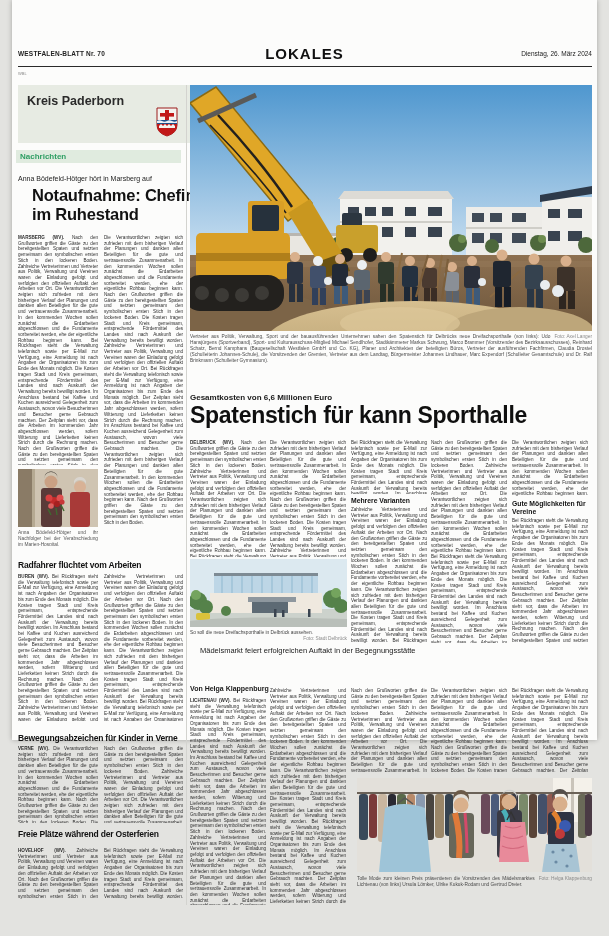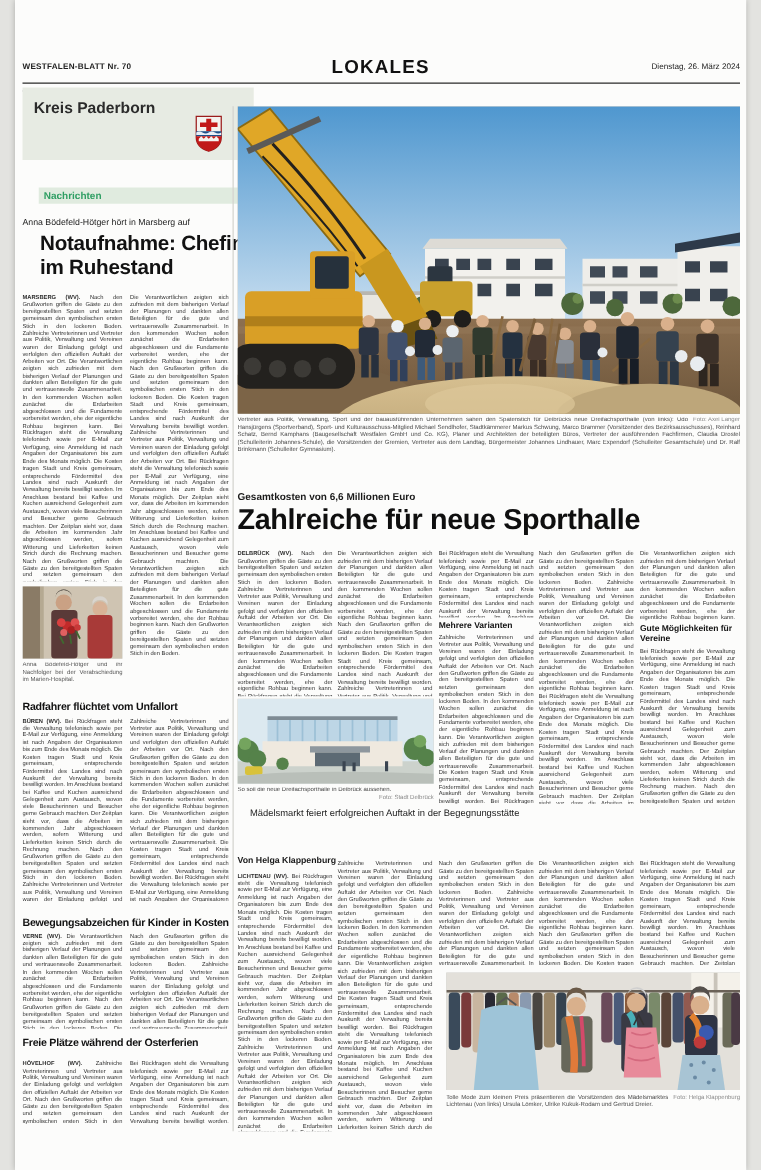--- a/index.html
+++ b/index.html
@@ -1,18 +1,18 @@
 <!DOCTYPE html>
 <html><head>
 <meta charset="utf-8">
 <style>
   html,body{margin:0;padding:0;}
   body{width:609px;height:936px;background:#e3e3e0;position:relative;overflow:hidden;
        font-family:"Liberation Sans",sans-serif;color:#1c1c1c;}
-  .page{position:absolute;left:12px;top:0;width:585px;height:936px;background:#fcfcfb;
+  .page{position:absolute;left:12px;top:0;width:585px;height:740px;background:#fcfcfb;
         box-shadow:0 0 5px rgba(0,0,0,.28);}
   .abs{position:absolute;}
   .paper-name{font-size:6.5px;font-weight:bold;letter-spacing:.2px;color:#222;}
   .section-title{font-size:15px;font-weight:bold;letter-spacing:1px;color:#111;text-align:center;}
   .date{font-size:6.5px;color:#222;text-align:right;}
   .rule{background:#2a2a2a;height:1px;}
   .vrule{background:#d3d3cf;width:1px;}
   .pagemark{font-size:4px;color:#888;}
   .kreis-box{background:#e7ebe3;}
   .kreis-title{font-size:12.5px;font-weight:bold;line-height:1.25;color:#2b2b2b;}
@@ -37,36 +37,36 @@
 <body>
 
 <div class="page">
 
   <div class="abs paper-name" style="left:6px;top:50px;width:160px;">WESTFALEN-BLATT Nr. 70</div>
   <div class="abs section-title" style="left:200px;top:45px;width:185px;">LOKALES</div>
   <div class="abs date" style="left:420px;top:50px;width:160px;">Dienstag, 26. März 2024</div>
   <div class="abs rule" style="left:6px;top:66px;width:574px;"></div>
   <div class="abs pagemark" style="left:6px;top:71px;">WBL</div>
 
-  <div class="abs kreis-box" style="left:6px;top:70px;width:165px;height:58px;padding-left:20px;">
+  <div class="abs kreis-box" style="left:6px;top:85px;width:165px;height:58px;padding-left:20px;">
     <div class="abs kreis-title" style="left:9px;top:9px;width:110px;">Kreis Paderborn</div>
     <div class="abs" style="left:138px;top:22px;">
       <svg width="22" height="30" viewBox="0 0 22 30">
         <path d="M1 1 H21 V18 Q21 26 11 29 Q1 26 1 18 Z" fill="#f4f2ee" stroke="#9b1c1c" stroke-width="1"></path>
         <rect x="9" y="3" width="4" height="10" fill="#c11818"></rect>
         <rect x="4" y="6" width="14" height="3.6" fill="#c11818"></rect>
         <path d="M1 13 H21 V17 H1 Z" fill="#1d4f8a"></path>
         <path d="M1 14 q2.5 -1.6 5 0 q2.5 1.6 5 0 q2.5 -1.6 5 0 q2.5 1.6 5 0 v2 H1 Z" fill="#e8eef6"></path>
         <path d="M1 17 H21 V18 Q21 26 11 29 Q1 26 1 18 Z" fill="#c11818"></path>
         <path d="M3 19 l2 -2 2 2 2 -2 2 2 2 -2 2 2 2 -2 2 2 v2 H3 Z" fill="#f4f2ee"></path>
       </svg>
     </div>
   </div>
 
-  <div class="abs news-bar" style="left:19px;top:150px;width:165px;height:13px;">
+  <div class="abs news-bar" style="left:4px;top:150px;width:165px;height:13px;">
     <div class="abs news-label" style="left:4px;top:2px;">Nachrichten</div>
   </div>
 
   <div class="abs kicker-s" style="left:6px;top:175px;width:165px;">Anna Bödefeld-Hötger hört in Marsberg auf</div>
   <div class="abs h-side" style="left:20px;top:186px;width:168px;">Notaufnahme: Chefin im Ruhestand</div>
   <div class="abs tiny" style="left:6px;top:235px;width:80px;height:230px;">
     <span class="dl">MARSBERG (WV).</span>
     <span>Nach den Grußworten griffen die Gäste zu den bereitgestellten Spaten und setzten gemeinsam den symbolischen ersten Stich in den lockeren Boden. Zahlreiche Vertreterinnen und Vertreter aus Politik, Verwaltung und Vereinen waren der Einladung gefolgt und verfolgten den offiziellen Auftakt der Arbeiten vor Ort. Die Verantwortlichen zeigten sich zufrieden mit dem bisherigen Verlauf der Planungen und dankten allen Beteiligten für die gute und vertrauensvolle Zusammenarbeit. In den kommenden Wochen sollen zunächst die Erdarbeiten abgeschlossen und die Fundamente vorbereitet werden, ehe der eigentliche Rohbau beginnen kann. Bei Rückfragen steht die Verwaltung telefonisch sowie per E-Mail zur Verfügung, eine Anmeldung ist nach Angaben der Organisatoren bis zum Ende des Monats möglich. Die Kosten tragen Stadt und Kreis gemeinsam, entsprechende Fördermittel des Landes sind nach Auskunft der Verwaltung bereits bewilligt worden. Im Anschluss bestand bei Kaffee und Kuchen ausreichend Gelegenheit zum Austausch, wovon viele Besucherinnen und Besucher gerne Gebrauch machten. Der Zeitplan sieht vor, dass die Arbeiten im kommenden Jahr abgeschlossen werden, sofern Witterung und Lieferketten keinen Strich durch die Rechnung machen. Nach den Grußworten griffen die Gäste zu den bereitgestellten Spaten und setzten gemeinsam den symbolischen ersten Stich in den lockeren Boden. Zahlreiche Vertreterinnen und Vertreter aus Politik, Verwaltung und Vereinen waren der Einladung gefolgt und verfolgten den offiziellen Auftakt der Arbeiten vor Ort. Die Verantwortlichen zeigten sich zufrieden mit dem bisherigen Verlauf der Planungen und dankten allen Beteiligten für die gute Zusammenarbeit. In den kommenden Wochen sollen zunächst die Erdarbeiten abgeschlossen und die Fundamente vorbereitet werden, ehe der eigentliche Rohbau beginnen kann.</span>
   </div>
   <div class="abs tiny" style="left:92px;top:235px;width:79px;height:316px;">Die Verantwortlichen zeigten sich zufrieden mit dem bisherigen Verlauf der Planungen und dankten allen Beteiligten für die gute und vertrauensvolle Zusammenarbeit. In den kommenden Wochen sollen zunächst die Erdarbeiten abgeschlossen und die Fundamente vorbereitet werden, ehe der eigentliche Rohbau beginnen kann. Nach den Grußworten griffen die Gäste zu den bereitgestellten Spaten und setzten gemeinsam den symbolischen ersten Stich in den lockeren Boden. Die Kosten tragen Stadt und Kreis gemeinsam, entsprechende Fördermittel des Landes sind nach Auskunft der Verwaltung bereits bewilligt worden. Zahlreiche Vertreterinnen und Vertreter aus Politik, Verwaltung und Vereinen waren der Einladung gefolgt und verfolgten den offiziellen Auftakt der Arbeiten vor Ort. Bei Rückfragen steht die Verwaltung telefonisch sowie per E-Mail zur Verfügung, eine Anmeldung ist nach Angaben der Organisatoren bis zum Ende des Monats möglich. Der Zeitplan sieht vor, dass die Arbeiten im kommenden Jahr abgeschlossen werden, sofern Witterung und Lieferketten keinen Strich durch die Rechnung machen. Im Anschluss bestand bei Kaffee und Kuchen ausreichend Gelegenheit zum Austausch, wovon viele Besucherinnen und Besucher gerne Gebrauch machten. Die Verantwortlichen zeigten sich zufrieden mit dem bisherigen Verlauf der Planungen und dankten allen Beteiligten für die gute Zusammenarbeit. In den kommenden Wochen sollen die Erdarbeiten abgeschlossen und die Fundamente vorbereitet werden, ehe der Rohbau beginnen kann. Nach den Grußworten griffen die Gäste zu den bereitgestellten Spaten und setzten gemeinsam den symbolischen ersten Stich in den Boden.</div>
@@ -86,28 +86,28 @@
         <circle cx="42" cy="29" r="3.5" fill="#e05050"></circle>
       <circle cx="31" cy="29" r="3.5" fill="#d84040"></circle>
         <circle cx="39" cy="35" r="3" fill="#a82020"></circle>
       <circle cx="33" cy="37" r="2.8" fill="#e06060"></circle>
         <circle cx="44" cy="33" r="2.6" fill="#c83838"></circle>
       <path d="M30 40 l3 6 M38 39 l1 7 M43 36 l3 6" stroke="#3f6a30" stroke-width="1.4" fill="none"></path>
     </svg>
   </div>
   <div class="abs cap" style="left:6px;top:530px;width:80px;height:16px;color:#555;">Anna Bödefeld-Hötger und ihr Nachfolger bei der Verabschiedung im Marien-Hospital.</div>
 
-  <div class="abs h-sub" style="left:6px;top:560px;">Radfahrer flüchtet vom Unfallort</div>
+  <div class="abs h-sub" style="left:6px;top:560px;">Radfahrer flüchtet vom Arbeiten</div>
   <div class="abs tiny" style="left:6px;top:574px;width:80px;height:147px;">
     <span class="dl">BÜREN (WV).</span>
     <span>Bei Rückfragen steht die Verwaltung telefonisch sowie per E-Mail zur Verfügung, eine Anmeldung ist nach Angaben der Organisatoren bis zum Ende des Monats möglich. Die Kosten tragen Stadt und Kreis gemeinsam, entsprechende Fördermittel des Landes sind nach Auskunft der Verwaltung bereits bewilligt worden. Im Anschluss bestand bei Kaffee und Kuchen ausreichend Gelegenheit zum Austausch, wovon viele Besucherinnen und Besucher gerne Gebrauch machten. Der Zeitplan sieht vor, dass die Arbeiten im kommenden Jahr abgeschlossen werden, sofern Witterung und Lieferketten keinen Strich durch die Rechnung machen. Nach den Grußworten griffen die Gäste zu den bereitgestellten Spaten und setzten gemeinsam den symbolischen ersten Stich in den lockeren Boden. Zahlreiche Vertreterinnen und Vertreter aus Politik, Verwaltung und Vereinen waren der Einladung gefolgt und verfolgten den offiziellen Auftakt der Arbeiten vor Ort. Die Verantwortlichen zeigten sich zufrieden mit dem bisherigen Verlauf der Planungen und dankten allen Beteiligten für die gute und vertrauensvolle Zusammenarbeit. In den kommenden Wochen sollen zunächst die Erdarbeiten abgeschlossen und die Fundamente vorbereitet werden, ehe der eigentliche Rohbau beginnen kann. Bei Rückfragen steht die Verwaltung telefonisch sowie per E-Mail zur Verfügung, eine Anmeldung ist bis zum Ende des Monats möglich. Die Kosten tragen Stadt und Kreis gemeinsam, Fördermittel des Landes sind bereits bewilligt worden. Im Anschluss bestand Gelegenheit zum Austausch, wovon viele Gäste gerne Gebrauch machten.</span>
   </div>
   <div class="abs tiny" style="left:92px;top:574px;width:79px;height:147px;">Zahlreiche Vertreterinnen und Vertreter aus Politik, Verwaltung und Vereinen waren der Einladung gefolgt und verfolgten den offiziellen Auftakt der Arbeiten vor Ort. Nach den Grußworten griffen die Gäste zu den bereitgestellten Spaten und setzten gemeinsam den symbolischen ersten Stich in den lockeren Boden. In den kommenden Wochen sollen zunächst die Erdarbeiten abgeschlossen und die Fundamente vorbereitet werden, ehe der eigentliche Rohbau beginnen kann. Die Verantwortlichen zeigten sich zufrieden mit dem bisherigen Verlauf der Planungen und dankten allen Beteiligten für die gute und vertrauensvolle Zusammenarbeit. Die Kosten tragen Stadt und Kreis gemeinsam, entsprechende Fördermittel des Landes sind nach Auskunft der Verwaltung bereits bewilligt worden. Bei Rückfragen steht die Verwaltung telefonisch sowie per E-Mail zur Verfügung, eine Anmeldung ist nach Angaben der Organisatoren bis zum Ende des Monats möglich. Im Anschluss bestand bei Kaffee und Kuchen ausreichend Gelegenheit zum Austausch, wovon viele Besucherinnen und Besucher gerne Gebrauch machten. Der Zeitplan sieht vor, dass die Arbeiten im kommenden Jahr abgeschlossen werden, sofern Witterung und Lieferketten keinen Strich durch die Rechnung machen. Zahlreiche Vertreter aus Politik, Verwaltung und Vereinen verfolgten den offiziellen Auftakt der Arbeiten. Nach den Grußworten griffen die Gäste zu den Spaten und setzten den symbolischen ersten Stich.</div>
 
-  <div class="abs h-sub" style="left:6px;top:733px;">Bewegungsabzeichen für Kinder in Kosten</div>
+  <div class="abs h-sub" style="left:6px;top:733px;">Bewegungsabzeichen für Kinder in Verne</div>
   <div class="abs tiny" style="left:6px;top:746px;width:80px;height:77px;">
     <span class="dl">VERNE (WV).</span>
     <span>Die Verantwortlichen zeigten sich zufrieden mit dem bisherigen Verlauf der Planungen und dankten allen Beteiligten für die gute und vertrauensvolle Zusammenarbeit. In den kommenden Wochen sollen zunächst die Erdarbeiten abgeschlossen und die Fundamente vorbereitet werden, ehe der eigentliche Rohbau beginnen kann. Nach den Grußworten griffen die Gäste zu den bereitgestellten Spaten und setzten gemeinsam den symbolischen ersten Stich in den lockeren Boden. Die Kosten tragen Stadt und Kreis gemeinsam, entsprechende Fördermittel des Landes sind nach Auskunft der Verwaltung bereits bewilligt worden. Zahlreiche Vertreterinnen und Vertreter aus Politik, Verwaltung und Vereinen waren der Einladung gefolgt und verfolgten den offiziellen Auftakt der Arbeiten vor Ort. Bei Rückfragen steht die Verwaltung telefonisch sowie per E-Mail zur Verfügung, eine Anmeldung ist nach Angaben der Organisatoren bis zum Ende des Monats möglich. Der Zeitplan sieht vor, dass die Arbeiten im kommenden Jahr abgeschlossen werden, sofern Witterung und Lieferketten keinen Strich durch die Rechnung machen. Im Anschluss bestand bei Kaffee und Kuchen ausreichend Gelegenheit zum Austausch, wovon viele Besucherinnen und Besucher gerne Gebrauch machten. Die Verantwortlichen zeigten sich zufrieden mit dem bisherigen Verlauf der Planungen und dankten allen Beteiligten für die gute Zusammenarbeit. In den kommenden Wochen sollen die Erdarbeiten abgeschlossen und die Fundamente vorbereitet werden, ehe der Rohbau beginnen kann. Nach den Grußworten griffen die Gäste zu den bereitgestellten Spaten und setzten gemeinsam den symbolischen ersten Stich in den Boden.</span>
   </div>
   <div class="abs tiny" style="left:92px;top:746px;width:79px;height:77px;">Nach den Grußworten griffen die Gäste zu den bereitgestellten Spaten und setzten gemeinsam den symbolischen ersten Stich in den lockeren Boden. Zahlreiche Vertreterinnen und Vertreter aus Politik, Verwaltung und Vereinen waren der Einladung gefolgt und verfolgten den offiziellen Auftakt der Arbeiten vor Ort. Die Verantwortlichen zeigten sich zufrieden mit dem bisherigen Verlauf der Planungen und dankten allen Beteiligten für die gute und vertrauensvolle Zusammenarbeit. In den kommenden Wochen sollen zunächst die Erdarbeiten abgeschlossen und die Fundamente vorbereitet werden, ehe der eigentliche Rohbau beginnen kann. Bei Rückfragen steht die Verwaltung telefonisch sowie per E-Mail zur Verfügung, eine Anmeldung ist nach Angaben der Organisatoren bis zum Ende des Monats möglich. Die Kosten tragen Stadt und Kreis gemeinsam, entsprechende Fördermittel des Landes sind nach Auskunft der Verwaltung bereits bewilligt worden. Im Anschluss bestand bei Kaffee und Kuchen ausreichend Gelegenheit zum Austausch, wovon viele Besucherinnen und Besucher gerne Gebrauch machten. Der Zeitplan sieht vor, dass die Arbeiten im kommenden Jahr abgeschlossen werden, sofern Witterung und Lieferketten keinen Strich durch die Rechnung machen. Nach den Grußworten griffen die Gäste zu den bereitgestellten Spaten und setzten gemeinsam den symbolischen ersten Stich in den lockeren Boden. Zahlreiche Vertreterinnen und Vertreter aus Politik, Verwaltung und Vereinen waren der Einladung gefolgt und verfolgten den offiziellen Auftakt der Arbeiten vor Ort. Die Verantwortlichen zeigten sich zufrieden mit dem bisherigen Verlauf der Planungen und dankten allen Beteiligten für die gute Zusammenarbeit. In den kommenden Wochen sollen zunächst die Erdarbeiten abgeschlossen und die Fundamente vorbereitet werden, ehe der eigentliche Rohbau beginnen kann.</div>
 
   <div class="abs h-sub" style="left:6px;top:829px;">Freie Plätze während der Osterferien</div>
   <div class="abs tiny" style="left:6px;top:848px;width:80px;height:51px;">
     <span class="dl">HÖVELHOF (WV).</span>
     <span>Zahlreiche Vertreterinnen und Vertreter aus Politik, Verwaltung und Vereinen waren der Einladung gefolgt und verfolgten den offiziellen Auftakt der Arbeiten vor Ort. Nach den Grußworten griffen die Gäste zu den bereitgestellten Spaten und setzten gemeinsam den symbolischen ersten Stich in den lockeren Boden. In den kommenden Wochen sollen zunächst die Erdarbeiten abgeschlossen und die Fundamente vorbereitet werden, ehe der eigentliche Rohbau beginnen kann. Die Verantwortlichen zeigten sich zufrieden mit dem bisherigen Verlauf der Planungen und dankten allen Beteiligten für die gute und vertrauensvolle Zusammenarbeit. Die Kosten tragen Stadt und Kreis gemeinsam, entsprechende Fördermittel des Landes sind nach Auskunft der Verwaltung bereits bewilligt worden. Bei Rückfragen steht die Verwaltung telefonisch sowie per E-Mail zur Verfügung, eine Anmeldung ist nach Angaben der Organisatoren bis zum Ende des Monats möglich. Im Anschluss bestand bei Kaffee und Kuchen ausreichend Gelegenheit zum Austausch, wovon viele Besucherinnen und Besucher gerne Gebrauch machten. Der Zeitplan sieht vor, dass die Arbeiten im kommenden Jahr abgeschlossen werden, sofern Witterung und Lieferketten keinen Strich durch die Rechnung machen. Zahlreiche Vertreter aus Politik, Verwaltung und Vereinen verfolgten den offiziellen Auftakt der Arbeiten. Nach den Grußworten griffen die Gäste zu den Spaten und setzten den symbolischen ersten Stich.</span>
@@ -300,21 +300,21 @@
       <line x1="252" y1="214" x2="258" y2="174" stroke="#7c5f3c" stroke-width="2.2"></line>
       <ellipse cx="210" cy="238" rx="60" ry="16" fill="#ddc79a" opacity=".7"></ellipse>
     </svg>
   </div>
   <div class="abs cap" style="left:178px;top:334px;width:402px;height:30px;color:#4a4a4a;">
     <span class="credit">Foto: Axel Langer</span>
     <span>Vertreter aus Politik, Verwaltung, Sport und der bauausführenden Unternehmen sahen den Spatenstich für Delbrücks neue Dreifachsporthalle (von links): Udo Hansjürgens (Sportverband), Sport- und Kulturausschuss-Mitglied Michael Sendlhofer, Stadtkämmerer Markus Schwung, Marco Brammer (Vorsitzender des Bezirksausschusses), Reinhard Schatz, Bernd Kamphans (Baugesellschaft Westfalen GmbH und Co. KG), Planer und Architekten der beteiligten Büros, Vertreter der ausführenden Fachfirmen, Claudia Drostel (Schulleiterin Johannes-Schule), die Vorsitzenden der Gremien, Vertreter aus dem Landtag, Bürgermeister Johannes Lindhauer, Marc Expendorf (Schulleiter Gesamtschule) und Dr. Ralf Brinkmann (Schulleiter Gymnasium).</span>
   </div>
 
   <div class="abs kicker-m" style="left:178px;top:393px;">Gesamtkosten von 6,6 Millionen Euro</div>
-  <div class="abs h-main" style="left:178px;top:402px;">Zahlreiche für neue Sporthalle</div>
+  <div class="abs h-main" style="left:178px;top:402px;">Spatenstich für kann Sporthalle</div>
 
   <div class="abs tiny" style="left:178px;top:440px;width:76px;height:117px;">
     <span class="dl">DELBRÜCK (WV).</span>
     <span>Nach den Grußworten griffen die Gäste zu den bereitgestellten Spaten und setzten gemeinsam den symbolischen ersten Stich in den lockeren Boden. Zahlreiche Vertreterinnen und Vertreter aus Politik, Verwaltung und Vereinen waren der Einladung gefolgt und verfolgten den offiziellen Auftakt der Arbeiten vor Ort. Die Verantwortlichen zeigten sich zufrieden mit dem bisherigen Verlauf der Planungen und dankten allen Beteiligten für die gute und vertrauensvolle Zusammenarbeit. In den kommenden Wochen sollen zunächst die Erdarbeiten abgeschlossen und die Fundamente vorbereitet werden, ehe der eigentliche Rohbau beginnen kann. Bei Rückfragen steht die Verwaltung telefonisch sowie per E-Mail zur Verfügung, eine Anmeldung ist nach Angaben der Organisatoren bis zum Ende des Monats möglich. Die Kosten tragen Stadt und Kreis gemeinsam, entsprechende Fördermittel des Landes sind nach Auskunft der Verwaltung bereits bewilligt worden. Im Anschluss bestand bei Kaffee und Kuchen ausreichend Gelegenheit zum Austausch, wovon viele Besucherinnen und Besucher gerne Gebrauch machten. Der Zeitplan sieht vor, dass die Arbeiten im kommenden Jahr abgeschlossen werden, sofern Witterung und Lieferketten keinen Strich durch die Rechnung machen. Nach den Grußworten griffen die Gäste zu den bereitgestellten Spaten und setzten gemeinsam den symbolischen ersten Stich in den lockeren Boden. Zahlreiche Vertreterinnen und Vertreter aus Politik, Verwaltung und Vereinen waren der Einladung gefolgt und verfolgten den offiziellen Auftakt der Arbeiten vor Ort. Die Verantwortlichen zeigten sich zufrieden mit dem bisherigen Verlauf der Planungen und dankten allen Beteiligten für die gute Zusammenarbeit. In den kommenden Wochen sollen zunächst die Erdarbeiten abgeschlossen und die Fundamente vorbereitet werden, ehe der eigentliche Rohbau beginnen kann.</span>
   </div>
   <div class="abs tiny" style="left:258px;top:440px;width:76px;height:117px;">Die Verantwortlichen zeigten sich zufrieden mit dem bisherigen Verlauf der Planungen und dankten allen Beteiligten für die gute und vertrauensvolle Zusammenarbeit. In den kommenden Wochen sollen zunächst die Erdarbeiten abgeschlossen und die Fundamente vorbereitet werden, ehe der eigentliche Rohbau beginnen kann. Nach den Grußworten griffen die Gäste zu den bereitgestellten Spaten und setzten gemeinsam den symbolischen ersten Stich in den lockeren Boden. Die Kosten tragen Stadt und Kreis gemeinsam, entsprechende Fördermittel des Landes sind nach Auskunft der Verwaltung bereits bewilligt worden. Zahlreiche Vertreterinnen und Vertreter aus Politik, Verwaltung und Vereinen waren der Einladung gefolgt und verfolgten den offiziellen Auftakt der Arbeiten vor Ort. Bei Rückfragen steht die Verwaltung telefonisch sowie per E-Mail zur Verfügung, eine Anmeldung ist nach Angaben der Organisatoren bis zum Ende des Monats möglich. Der Zeitplan sieht vor, dass die Arbeiten im kommenden Jahr abgeschlossen werden, sofern Witterung und Lieferketten keinen Strich durch die Rechnung machen. Im Anschluss bestand bei Kaffee und Kuchen ausreichend Gelegenheit zum Austausch, wovon viele Besucherinnen und Besucher gerne Gebrauch machten. Die Verantwortlichen zeigten sich zufrieden mit dem bisherigen Verlauf der Planungen und dankten allen Beteiligten für die gute Zusammenarbeit. In den kommenden Wochen sollen die Erdarbeiten abgeschlossen und die Fundamente vorbereitet werden, ehe der Rohbau beginnen kann. Nach den Grußworten griffen die Gäste zu den bereitgestellten Spaten und setzten gemeinsam den symbolischen ersten Stich in den Boden.</div>
   <div class="abs tiny" style="left:339px;top:440px;width:76px;height:54px;">Bei Rückfragen steht die Verwaltung telefonisch sowie per E-Mail zur Verfügung, eine Anmeldung ist nach Angaben der Organisatoren bis zum Ende des Monats möglich. Die Kosten tragen Stadt und Kreis gemeinsam, entsprechende Fördermittel des Landes sind nach Auskunft der Verwaltung bereits bewilligt worden. Im Anschluss bestand bei Kaffee und Kuchen ausreichend Gelegenheit zum Austausch, wovon viele Besucherinnen und Besucher gerne Gebrauch machten. Der Zeitplan sieht vor, dass die Arbeiten im kommenden Jahr abgeschlossen werden, sofern Witterung und Lieferketten keinen Strich durch die Rechnung machen. Nach den Grußworten griffen die Gäste zu den bereitgestellten Spaten und setzten gemeinsam den symbolischen ersten Stich in den lockeren Boden. Zahlreiche Vertreterinnen und Vertreter aus Politik, Verwaltung und Vereinen waren der Einladung gefolgt und verfolgten den offiziellen Auftakt der Arbeiten vor Ort. Die Verantwortlichen zeigten sich zufrieden mit dem bisherigen Verlauf der Planungen und dankten allen Beteiligten für die gute und vertrauensvolle Zusammenarbeit. In den kommenden Wochen sollen zunächst die Erdarbeiten abgeschlossen und die Fundamente vorbereitet werden, ehe der eigentliche Rohbau beginnen kann. Bei Rückfragen steht die Verwaltung telefonisch sowie per E-Mail zur Verfügung, eine Anmeldung ist bis zum Ende des Monats möglich. Die Kosten tragen Stadt und Kreis gemeinsam, Fördermittel des Landes sind bereits bewilligt worden. Im Anschluss bestand Gelegenheit zum Austausch, wovon viele Gäste gerne Gebrauch machten.</div>
   <div class="abs colsub" style="left:339px;top:497px;width:76px;">Mehrere Varianten</div>
   <div class="abs tiny" style="left:339px;top:507px;width:76px;height:136px;">Zahlreiche Vertreterinnen und Vertreter aus Politik, Verwaltung und Vereinen waren der Einladung gefolgt und verfolgten den offiziellen Auftakt der Arbeiten vor Ort. Nach den Grußworten griffen die Gäste zu den bereitgestellten Spaten und setzten gemeinsam den symbolischen ersten Stich in den lockeren Boden. In den kommenden Wochen sollen zunächst die Erdarbeiten abgeschlossen und die Fundamente vorbereitet werden, ehe der eigentliche Rohbau beginnen kann. Die Verantwortlichen zeigten sich zufrieden mit dem bisherigen Verlauf der Planungen und dankten allen Beteiligten für die gute und vertrauensvolle Zusammenarbeit. Die Kosten tragen Stadt und Kreis gemeinsam, entsprechende Fördermittel des Landes sind nach Auskunft der Verwaltung bereits bewilligt worden. Bei Rückfragen steht die Verwaltung telefonisch sowie per E-Mail zur Verfügung, eine Anmeldung ist nach Angaben der Organisatoren bis zum Ende des Monats möglich. Im Anschluss bestand bei Kaffee und Kuchen ausreichend Gelegenheit zum Austausch, wovon viele Besucherinnen und Besucher gerne Gebrauch machten. Der Zeitplan sieht vor, dass die Arbeiten im kommenden Jahr abgeschlossen werden, sofern Witterung und Lieferketten keinen Strich durch die Rechnung machen. Zahlreiche Vertreter aus Politik, Verwaltung und Vereinen verfolgten den offiziellen Auftakt der Arbeiten. Nach den Grußworten griffen die Gäste zu den Spaten und setzten den symbolischen ersten Stich.</div>
   <div class="abs tiny" style="left:419px;top:440px;width:76px;height:203px;">Nach den Grußworten griffen die Gäste zu den bereitgestellten Spaten und setzten gemeinsam den symbolischen ersten Stich in den lockeren Boden. Zahlreiche Vertreterinnen und Vertreter aus Politik, Verwaltung und Vereinen waren der Einladung gefolgt und verfolgten den offiziellen Auftakt der Arbeiten vor Ort. Die Verantwortlichen zeigten sich zufrieden mit dem bisherigen Verlauf der Planungen und dankten allen Beteiligten für die gute und vertrauensvolle Zusammenarbeit. In den kommenden Wochen sollen zunächst die Erdarbeiten abgeschlossen und die Fundamente vorbereitet werden, ehe der eigentliche Rohbau beginnen kann. Bei Rückfragen steht die Verwaltung telefonisch sowie per E-Mail zur Verfügung, eine Anmeldung ist nach Angaben der Organisatoren bis zum Ende des Monats möglich. Die Kosten tragen Stadt und Kreis gemeinsam, entsprechende Fördermittel des Landes sind nach Auskunft der Verwaltung bereits bewilligt worden. Im Anschluss bestand bei Kaffee und Kuchen ausreichend Gelegenheit zum Austausch, wovon viele Besucherinnen und Besucher gerne Gebrauch machten. Der Zeitplan sieht vor, dass die Arbeiten im kommenden Jahr abgeschlossen werden, sofern Witterung und Lieferketten keinen Strich durch die Rechnung machen. Nach den Grußworten griffen die Gäste zu den bereitgestellten Spaten und setzten gemeinsam den symbolischen ersten Stich in den lockeren Boden. Zahlreiche Vertreterinnen und Vertreter aus Politik, Verwaltung und Vereinen waren der Einladung gefolgt und verfolgten den offiziellen Auftakt der Arbeiten vor Ort. Die Verantwortlichen zeigten sich zufrieden mit dem bisherigen Verlauf der Planungen und dankten allen Beteiligten für die gute Zusammenarbeit. In den kommenden Wochen sollen zunächst die Erdarbeiten abgeschlossen und die Fundamente vorbereitet werden, ehe der eigentliche Rohbau beginnen kann.</div>

